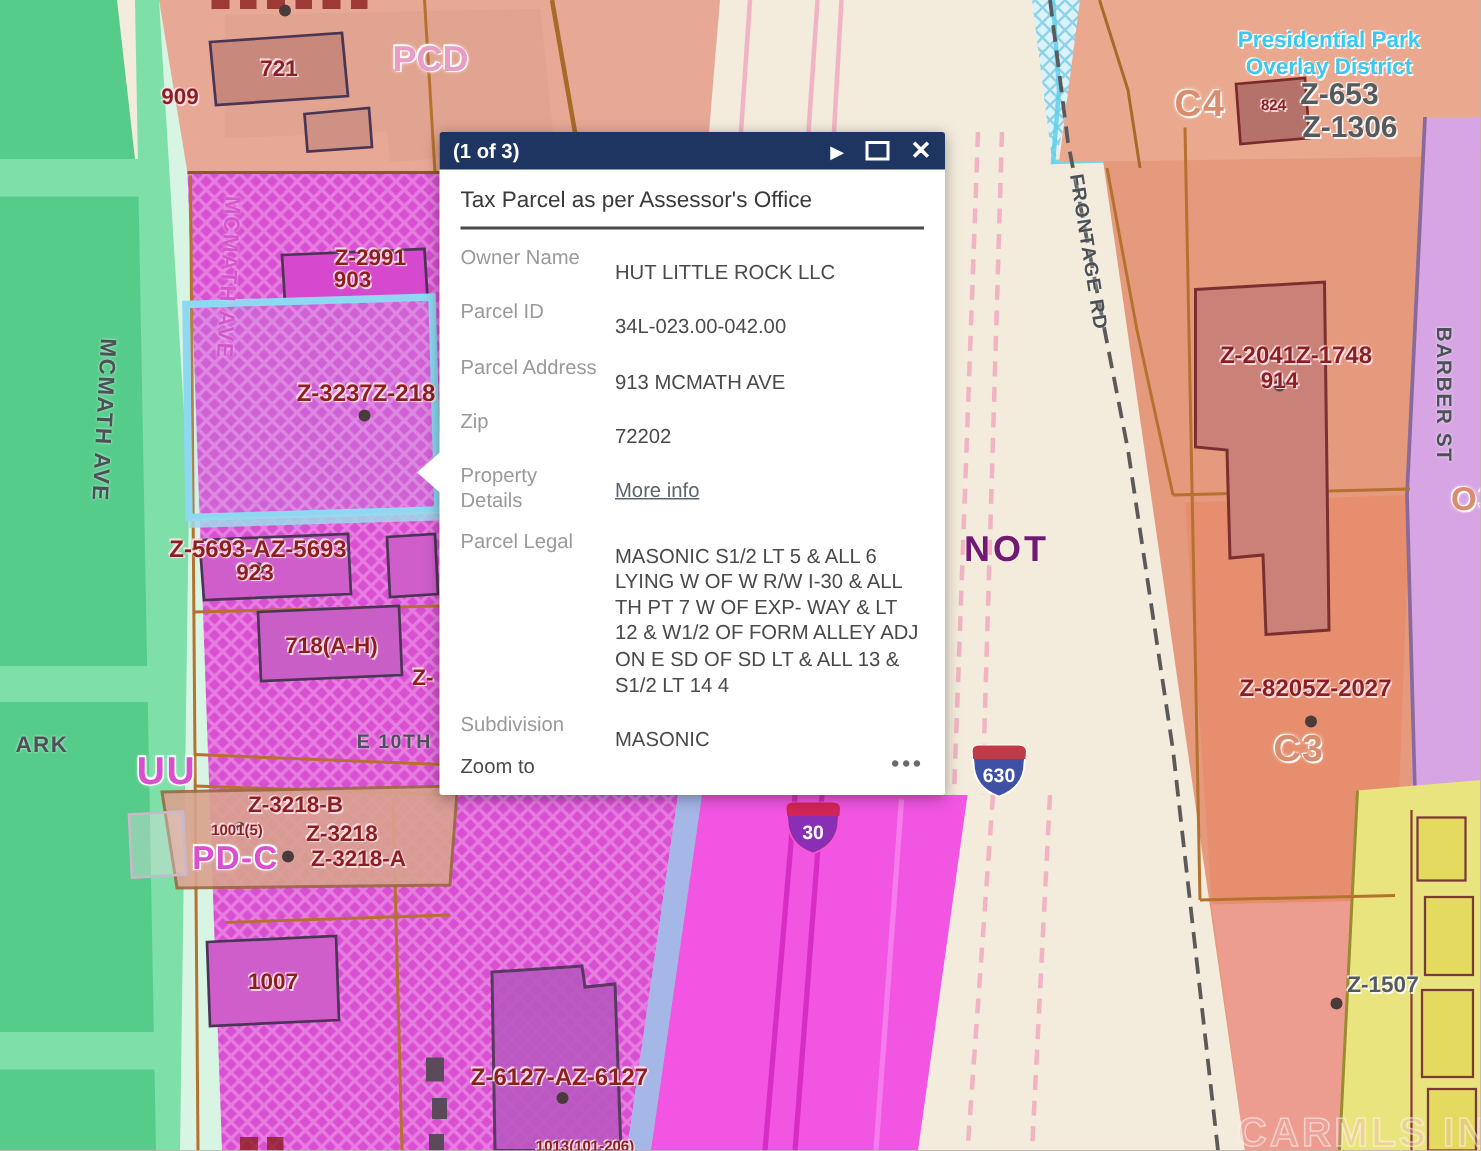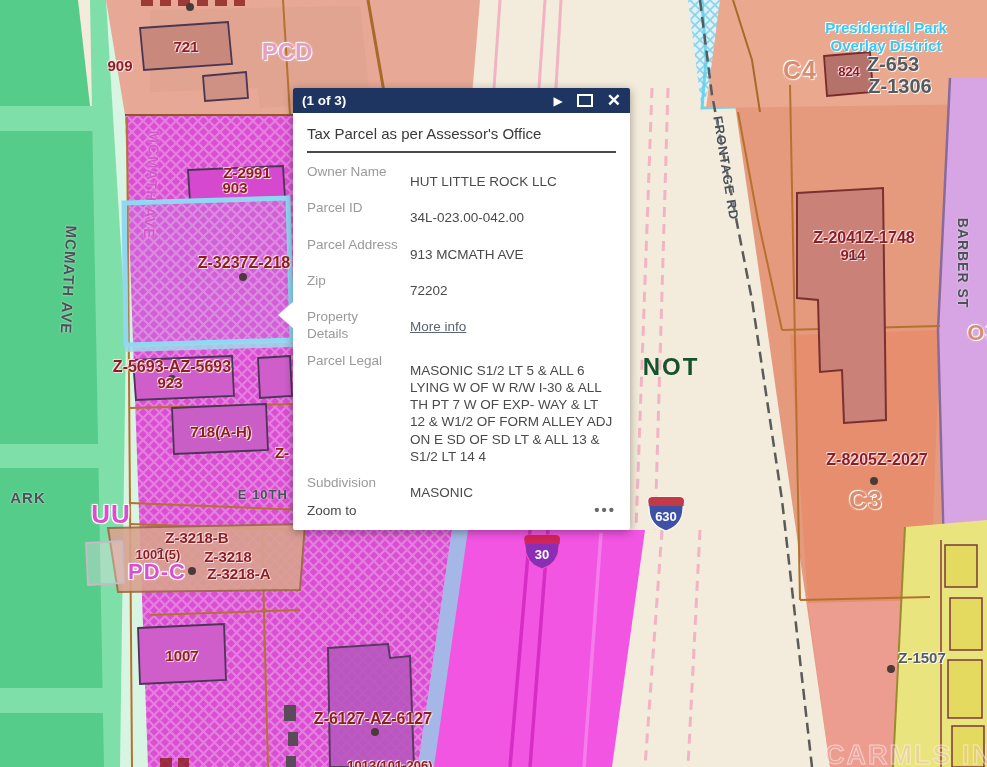--- a/index.html
+++ b/index.html
@@ -8,32 +8,32 @@
     font-family:"Liberation Sans",sans-serif;background:#f3ebdb;
   }
   #map-svg{position:absolute;left:0;top:0;z-index:0;}
 
   
   .lbl{position:absolute;z-index:20;white-space:nowrap;transform:translate(-50%,-50%);
        font-weight:bold;pointer-events:none;}
   .lbl-red{color:#8b1f1f;font-size:15px;
     text-shadow:0 0 2px rgba(255,225,235,.95),1px 1px 0 rgba(255,225,235,.9),-1px -1px 0 rgba(255,225,235,.9);}
   .lbl-red-lg{font-size:16px;}
-  .lbl-red-sm{font-size:13px;}
+  .lbl-red-sm{font-size:10px;}
   .lbl-gray{color:#555a5e;font-size:20px;
     text-shadow:0 0 2px rgba(255,255,255,.9),1px 1px 0 rgba(255,255,255,.85),-1px -1px 0 rgba(255,255,255,.85);}
   .lbl-street{color:#4a5258;font-size:13px;letter-spacing:1px;
     text-shadow:0 0 2px rgba(255,255,255,.8);}
   .lbl-pink-big{color:#d94fd0;font-size:26px;letter-spacing:1px;
     text-shadow:0 0 3px #fff,1px 1px 0 #fff,-1px -1px 0 #fff,1px -1px 0 #fff,-1px 1px 0 #fff;}
   .lbl-pcd{color:#e89ec4;font-size:24px;
     text-shadow:0 0 3px #fff,1px 1px 0 rgba(255,255,255,.9),-1px -1px 0 rgba(255,255,255,.9);}
   .lbl-salmon-big{color:#d98d6f;font-size:25px;letter-spacing:1px;
     text-shadow:0 0 3px #fff,1px 1px 0 rgba(255,255,255,.9),-1px -1px 0 rgba(255,255,255,.9);}
-  .lbl-not{color:#14532d;font-size:24px;letter-spacing:2px;text-shadow:0 0 2px rgba(255,245,235,.7);}
+  .lbl-not{color:#701a75;font-size:24px;letter-spacing:2px;text-shadow:0 0 2px rgba(255,245,235,.7);}
   .lbl-cyan{color:#38c8f0;font-size:15px;
     text-shadow:0 0 2px #fff,1px 1px 0 #fff,-1px -1px 0 #fff;}
   .lbl-mcmath-road{color:#d557cc;font-size:15px;letter-spacing:1px;
     text-shadow:0 0 2px rgba(255,255,255,.6);}
   .rot90{transform:translate(-50%,-50%) rotate(90deg);}
   .rot93{transform:translate(-50%,-50%) rotate(93deg);}
   .rot81{transform:translate(-50%,-50%) rotate(81deg);}
 
   #watermark{position:absolute;right:-6px;bottom:-4px;z-index:30;font-size:27px;font-weight:bold;
     letter-spacing:2px;color:rgba(235,180,180,.30);-webkit-text-stroke:1px rgba(255,248,248,.55);
@@ -213,21 +213,21 @@
       <path d="M2,6 Q2,2 7,2 L33,2 Q38,2 38,6 L37,13 Q37,30 20,36 Q3,30 3,13 Z" fill="#8a2fb5" stroke="#f5c" stroke-width="1"></path>
       <path d="M2.4,6 Q2,2 7,2 L33,2 Q38,2 38,6 L37.6,11 L2.8,11 Z" fill="#d12558"></path>
       <text x="20" y="26" text-anchor="middle" font-size="13" font-weight="bold" fill="#fff" font-family="Liberation Sans, sans-serif">30</text>
     </g>
   </svg>
 
   <div class="lbl lbl-street rot93" style="left:69px;top:280px;font-size:15px;">MCMATH AVE</div>
   <div class="lbl lbl-mcmath-road rot93" style="left:152px;top:185px;">MCMATH AVE</div>
   <div class="lbl lbl-red" style="left:120px;top:65px;">909</div>
   <div class="lbl lbl-red" style="left:186px;top:46px;">721</div>
-  <div class="lbl lbl-pcd" style="left:287px;top:40px;margin-top:12px;">PCD</div>
+  <div class="lbl lbl-pcd" style="left:287px;top:40px;">PCD</div>
   <div class="lbl lbl-red" style="left:247px;top:172px;">Z-2991</div>
   <div class="lbl lbl-red" style="left:235px;top:187px;">903</div>
   <div class="lbl lbl-red lbl-red-lg" style="left:244px;top:263px;">Z-3237Z-218</div>
   <div class="lbl lbl-red lbl-red-lg" style="left:172px;top:367px;">Z-5693-AZ-5693</div>
   <div class="lbl lbl-red" style="left:170px;top:382px;">923</div>
   <div class="lbl lbl-red" style="left:221px;top:431px;">718(A-H)</div>
   <div class="lbl lbl-red" style="left:282px;top:452px;">Z-</div>
   <div class="lbl lbl-street" style="left:253px;top:494px;padding-left:43px;">E 10TH ST</div>
   <div class="lbl lbl-pink-big" style="left:106px;top:514px;padding-left:10px;">UU</div>
   <div class="lbl lbl-red" style="left:197px;top:537px;">Z-3218-B</div>

